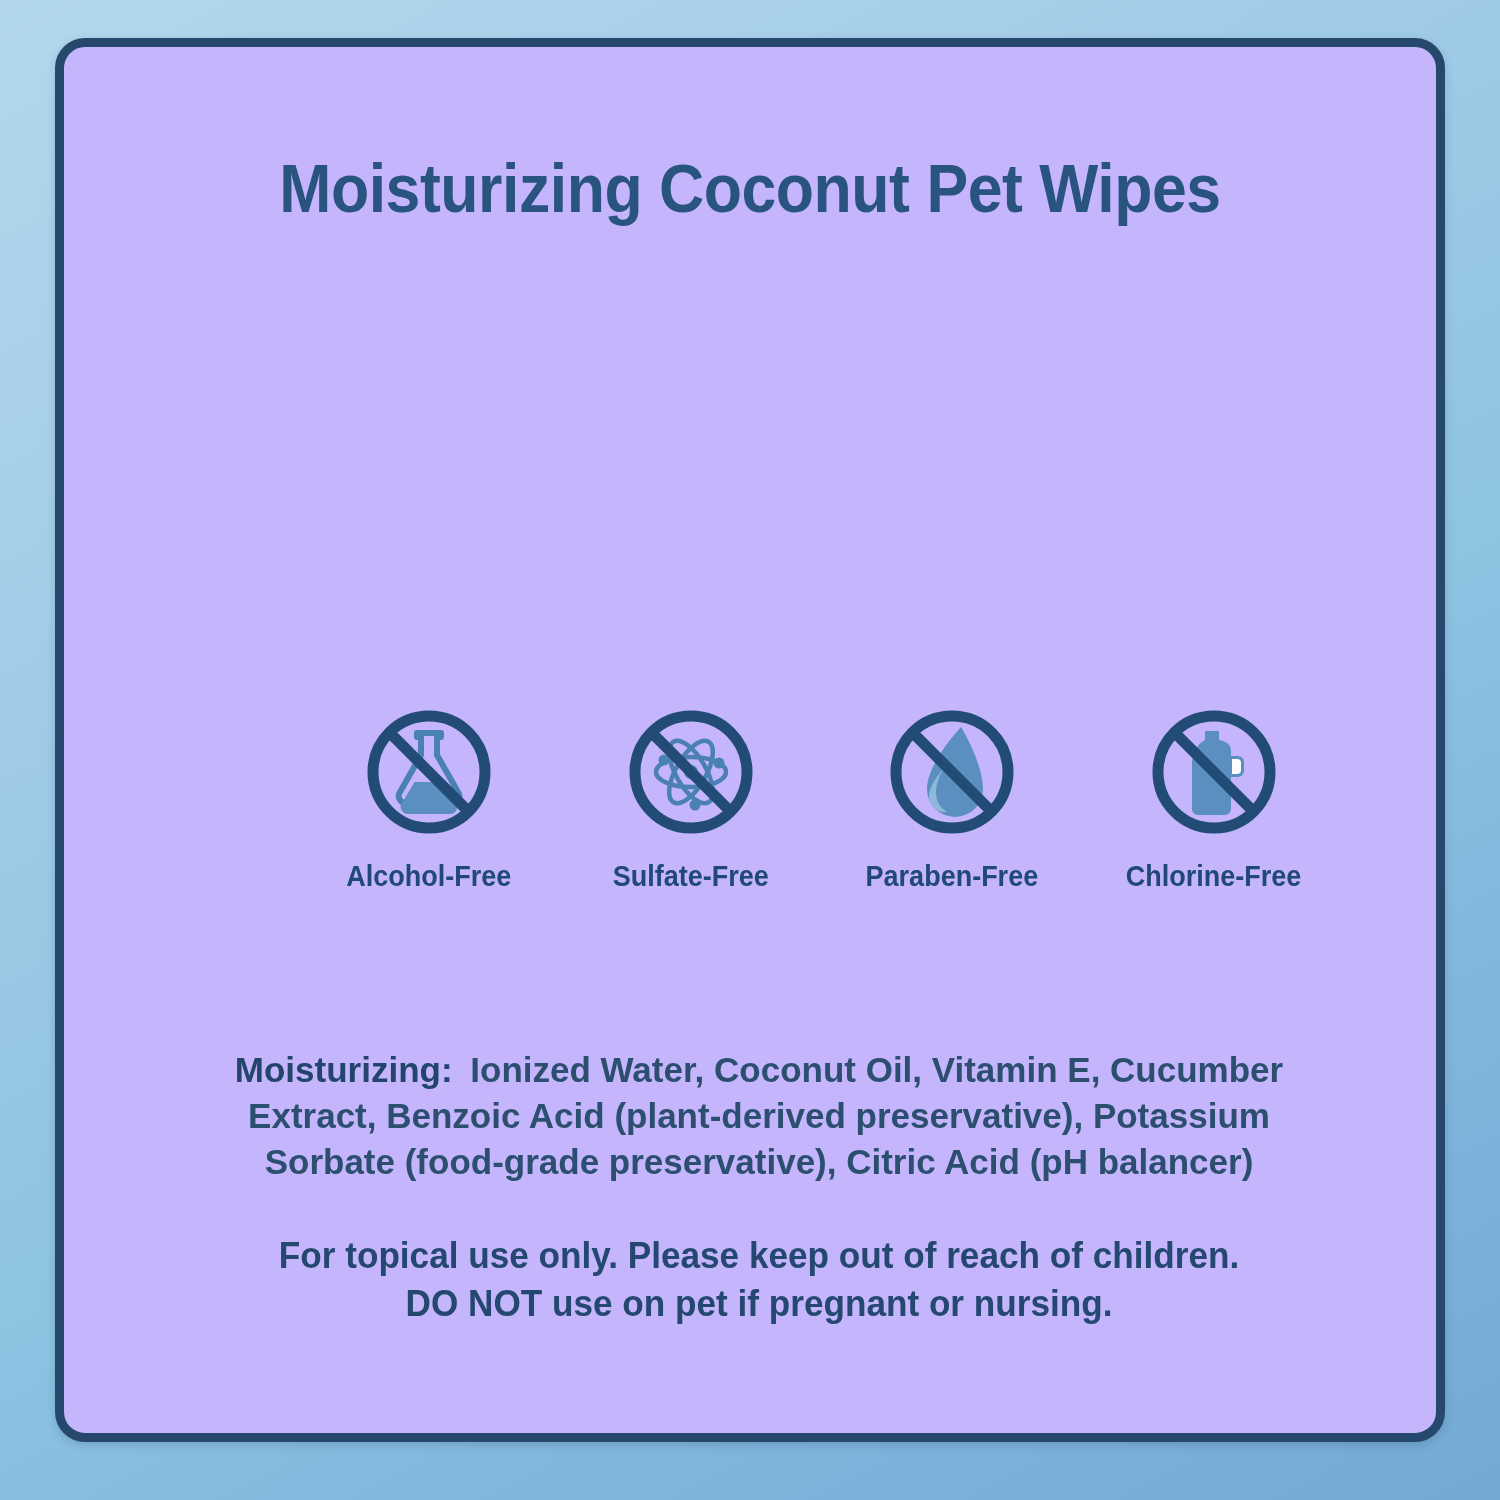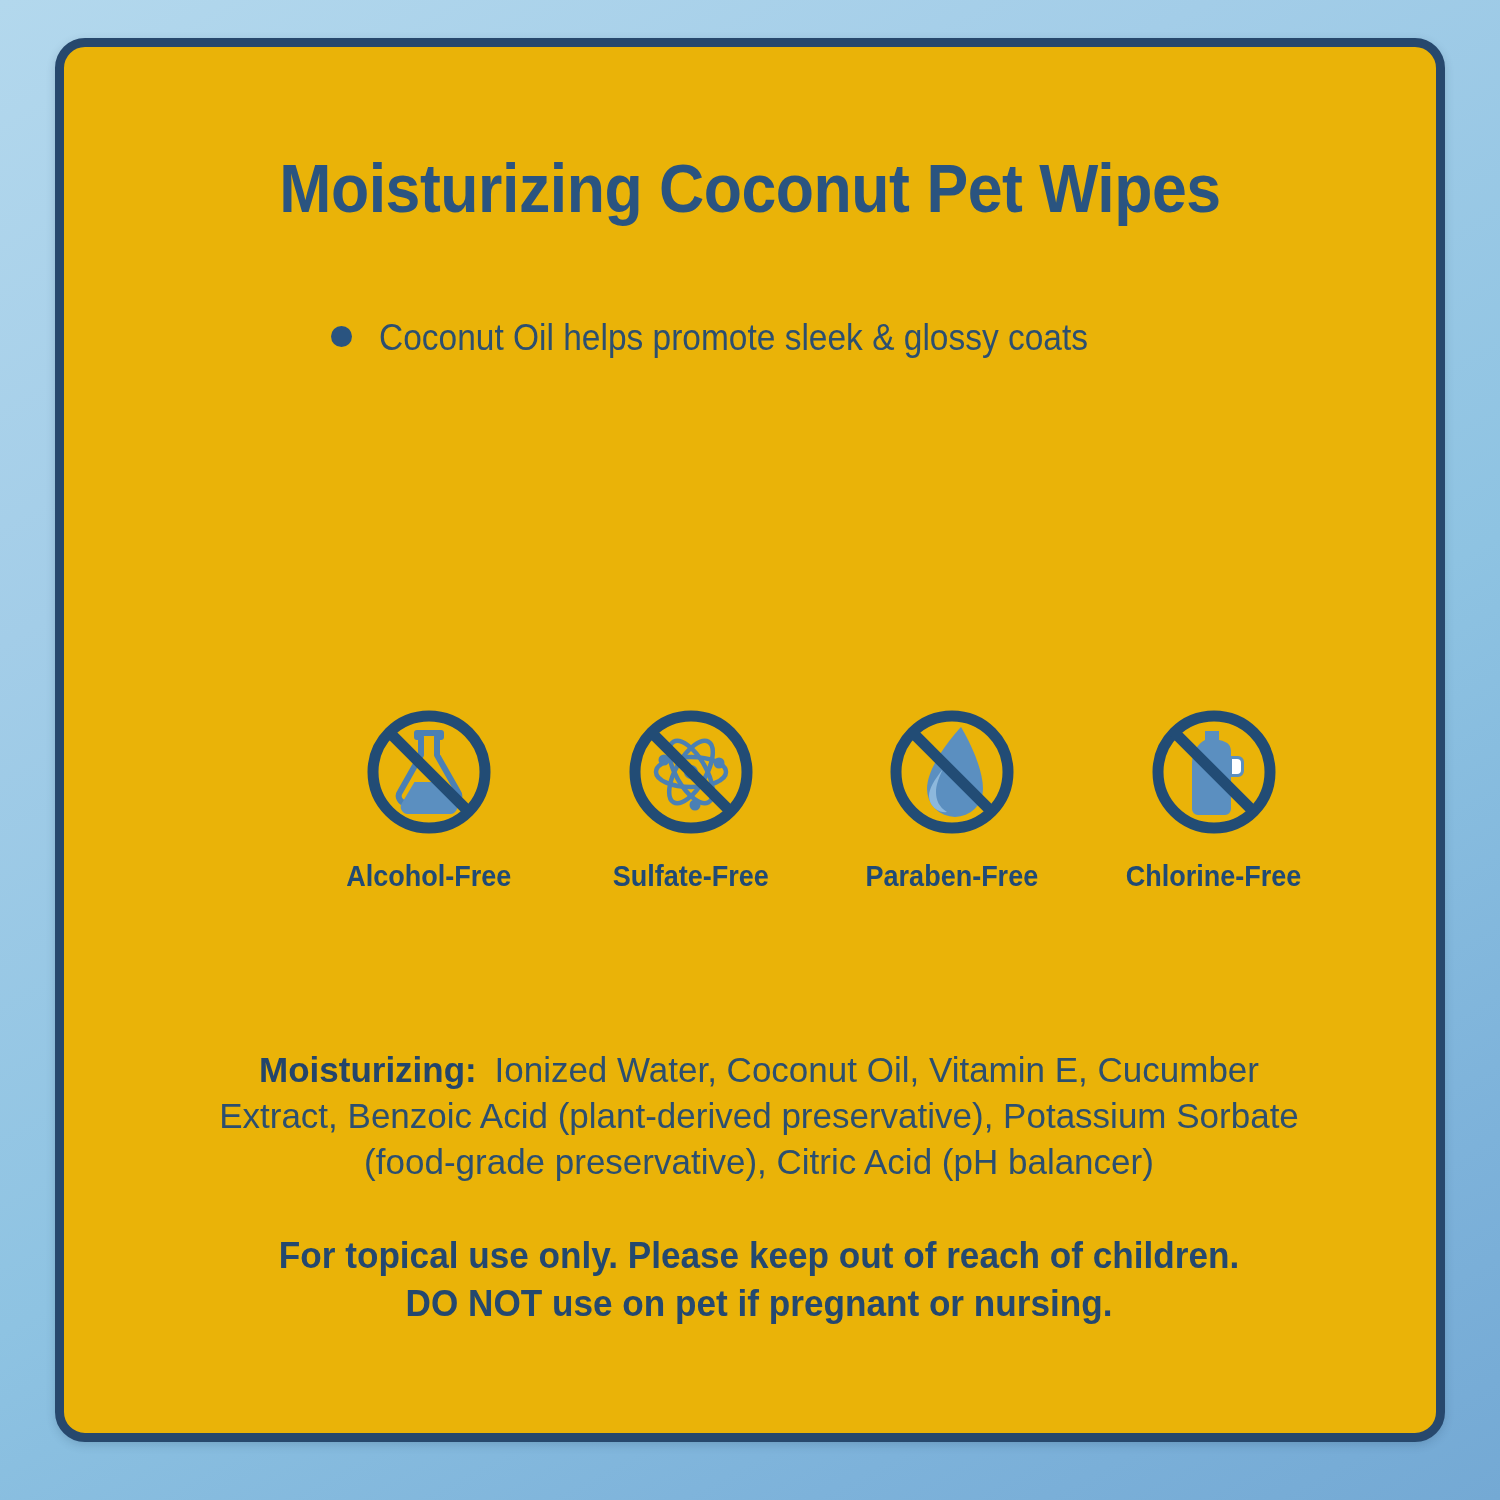--- a/index.html
+++ b/index.html
@@ -16,21 +16,21 @@
     position: relative;
   }
 
   
   #label-card {
     position: absolute;
     left: 55px;
     top: 38px;
     width: 1390px;
     height: 1404px;
-    background: #eab308;
+    background: #c4b5fd;
     border: 9px solid #27486d;
     border-radius: 30px;
     box-shadow: 0 3px 10px rgba(20,50,80,0.18);
     overflow: hidden;
   }
 
   
   #product-title {
     position: absolute;
     left: 0;
@@ -123,21 +123,21 @@
     text-align: center;
     font-size: 35px;
     line-height: 46px;
     color: #2c4f70;
     font-stretch: condensed;
   }
   #ingredients-label {
     font-weight: bold;
     color: #23456b;
   }
-  #ingredients-text { font-weight: normal; margin-left: 8px; }
+  #ingredients-text { font-weight: bold; margin-left: 8px; }
 
   
   #warning-block {
     position: absolute;
     left: 120px;
     top: 1185px;
     width: 1150px;
     text-align: center;
     font-size: 37px;
     line-height: 48px;
@@ -149,24 +149,20 @@
   .warning-line { display: block; white-space: nowrap; }
 </style>
 </head>
 <body>
 
 <div id="label-card">
 
   <h1 id="product-title">Moisturizing Coconut Pet Wipes</h1>
 
   <ul id="benefits-list">
-    <li class="benefit-item">
-      <span class="benefit-bullet"></span>
-      <span class="benefit-text">Coconut Oil helps promote sleek &amp; glossy coats</span>
-    </li>
   </ul>
 
   <div id="badge-row">
 
     <div class="badge">
       <svg class="badge-icon" viewBox="0 0 150 150">
         <g>
           <path d="M63 36 h24 v4 h-4 v18 l21 37 a7 7 0 0 1 -6 11 h-46 a7 7 0 0 1 -6 -11 l21 -37 v-18 h-4 z" fill="none" stroke="#4b80b4" stroke-width="6" stroke-linejoin="round"></path>
           <path d="M60.5 85 h29 l12.5 21 a7 7 0 0 1 -6 11 h-42 a7 7 0 0 1 -6 -11 z" fill="#5b8fc0"></path>
         </g>

